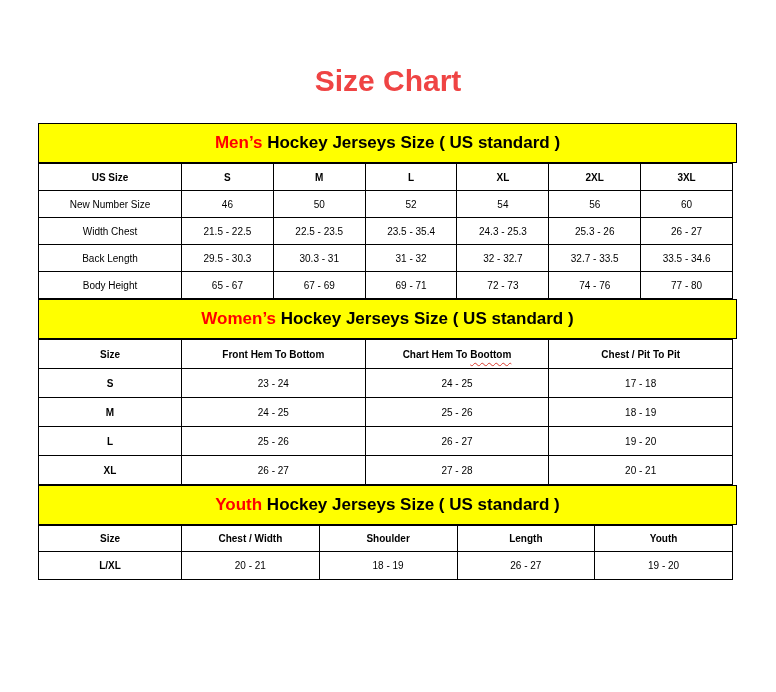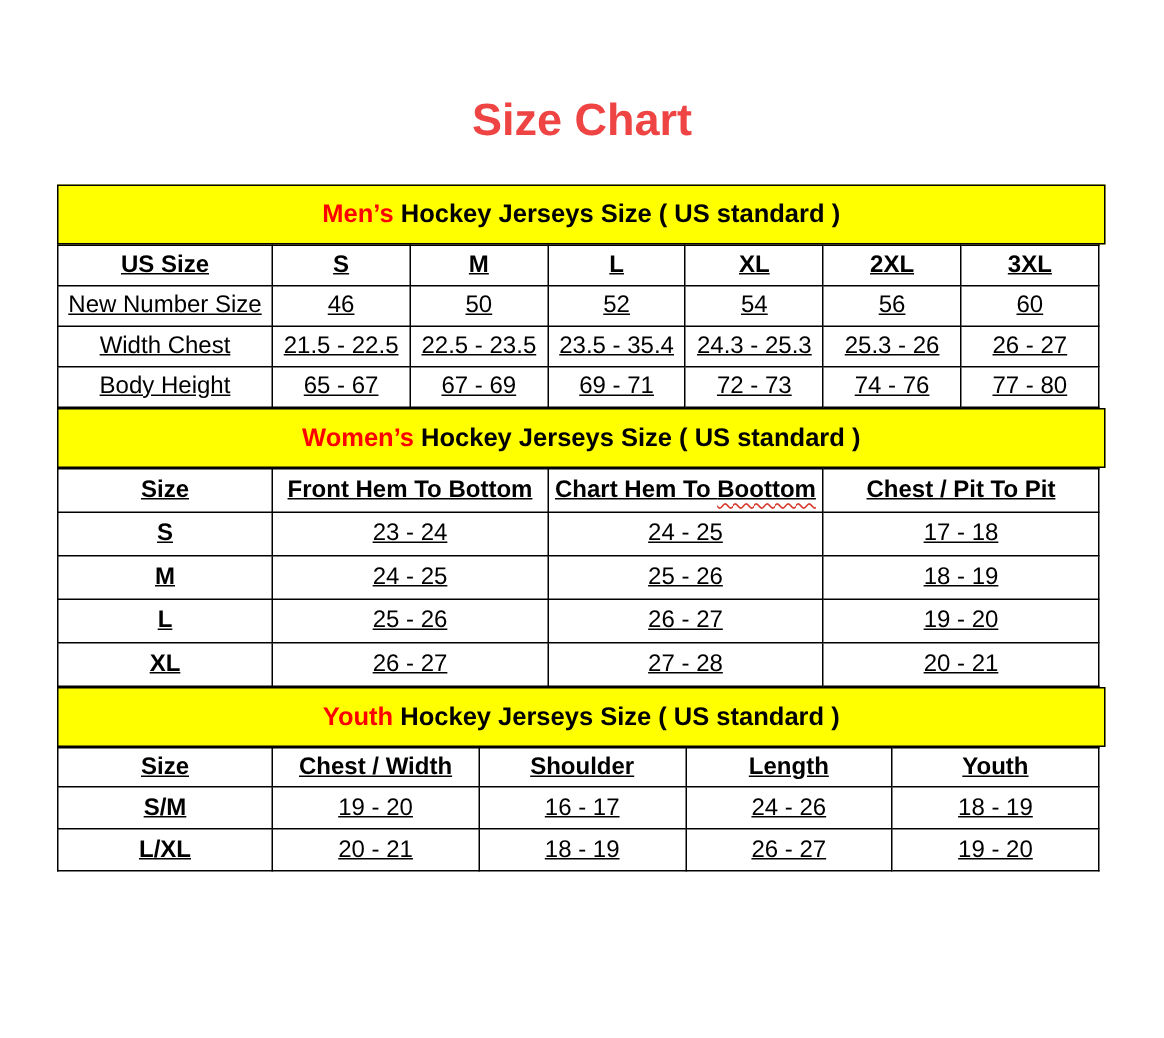--- a/index.html
+++ b/index.html
@@ -19,22 +19,21 @@
   .banner{
     box-sizing:border-box;
     width:calc(100% + 4px);
     height:40px;line-height:38px;
     background:#FFFF00;border:1px solid #000;
     text-align:center;font-weight:bold;font-size:17px;
   }
   .banner .accent{color:#FF0000;}
   table.tbl{
     width:100%;border-collapse:collapse;table-layout:fixed;
-    font-size:16px;
-    text-decoration:underline;
+    font-size:10px;
   }
   .tbl th,.tbl td{
     border:1px solid #000;text-align:center;vertical-align:middle;
     padding:0 2px;overflow:hidden;white-space:nowrap;
   }
   .tbl th{font-weight:bold;}
   .tbl td{font-weight:normal;}
   td.blbl{font-weight:bold;}
   .mens tr{height:27px;}
   .womens tr{height:29px;}
@@ -88,20 +87,29 @@
       <td>60</td>
     </tr>
     <tr>
       <td>Width Chest</td>
       <td>21.5 - 22.5</td>
       <td>22.5 - 23.5</td>
       <td>23.5 - 35.4</td>
       <td>24.3 - 25.3</td>
       <td>25.3 - 26</td>
       <td>26 - 27</td>
+    </tr>
+    <tr>
+      <td>Back Length</td>
+      <td>29.5 - 30.3</td>
+      <td>30.3 - 31</td>
+      <td>31 - 32</td>
+      <td>32 - 32.7</td>
+      <td>32.7 - 33.5</td>
+      <td>33.5 - 34.6</td>
     </tr>
     <tr>
       <td>Body Height</td>
       <td>65 - 67</td>
       <td>67 - 69</td>
       <td>69 - 71</td>
       <td>72 - 73</td>
       <td>74 - 76</td>
       <td>77 - 80</td>
     </tr>
@@ -163,27 +171,20 @@
       </colgroup>
     <tbody>
         <tr class="hdr">
       <th>Size</th>
       <th>Chest / Width</th>
       <th>Shoulder</th>
       <th>Length</th>
       <th>Youth</th>
     </tr>
     <tr class="data">
-      <td class="blbl">S/M</td>
-      <td>19 - 20</td>
-      <td>16 - 17</td>
-      <td>24 - 26</td>
-      <td>18 - 19</td>
-    </tr>
-    <tr class="data">
       <td class="blbl">L/XL</td>
       <td>20 - 21</td>
       <td>18 - 19</td>
       <td>26 - 27</td>
       <td>19 - 20</td>
     </tr>
   </tbody>
     </table>
 
 </div>

